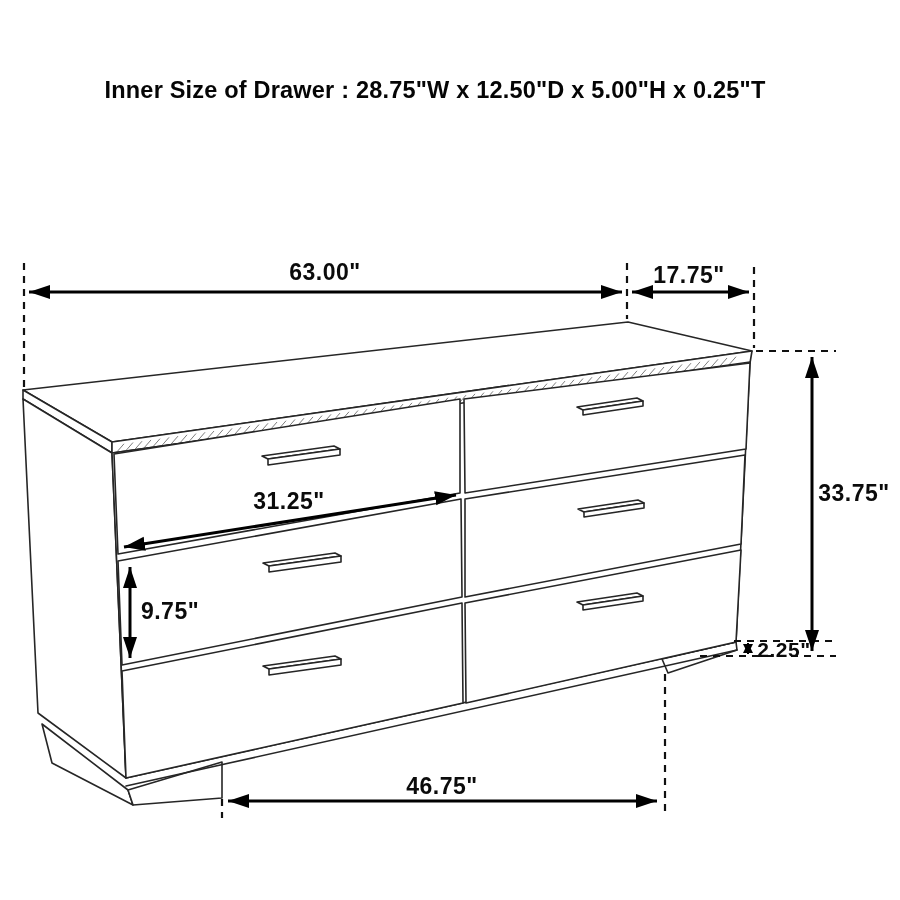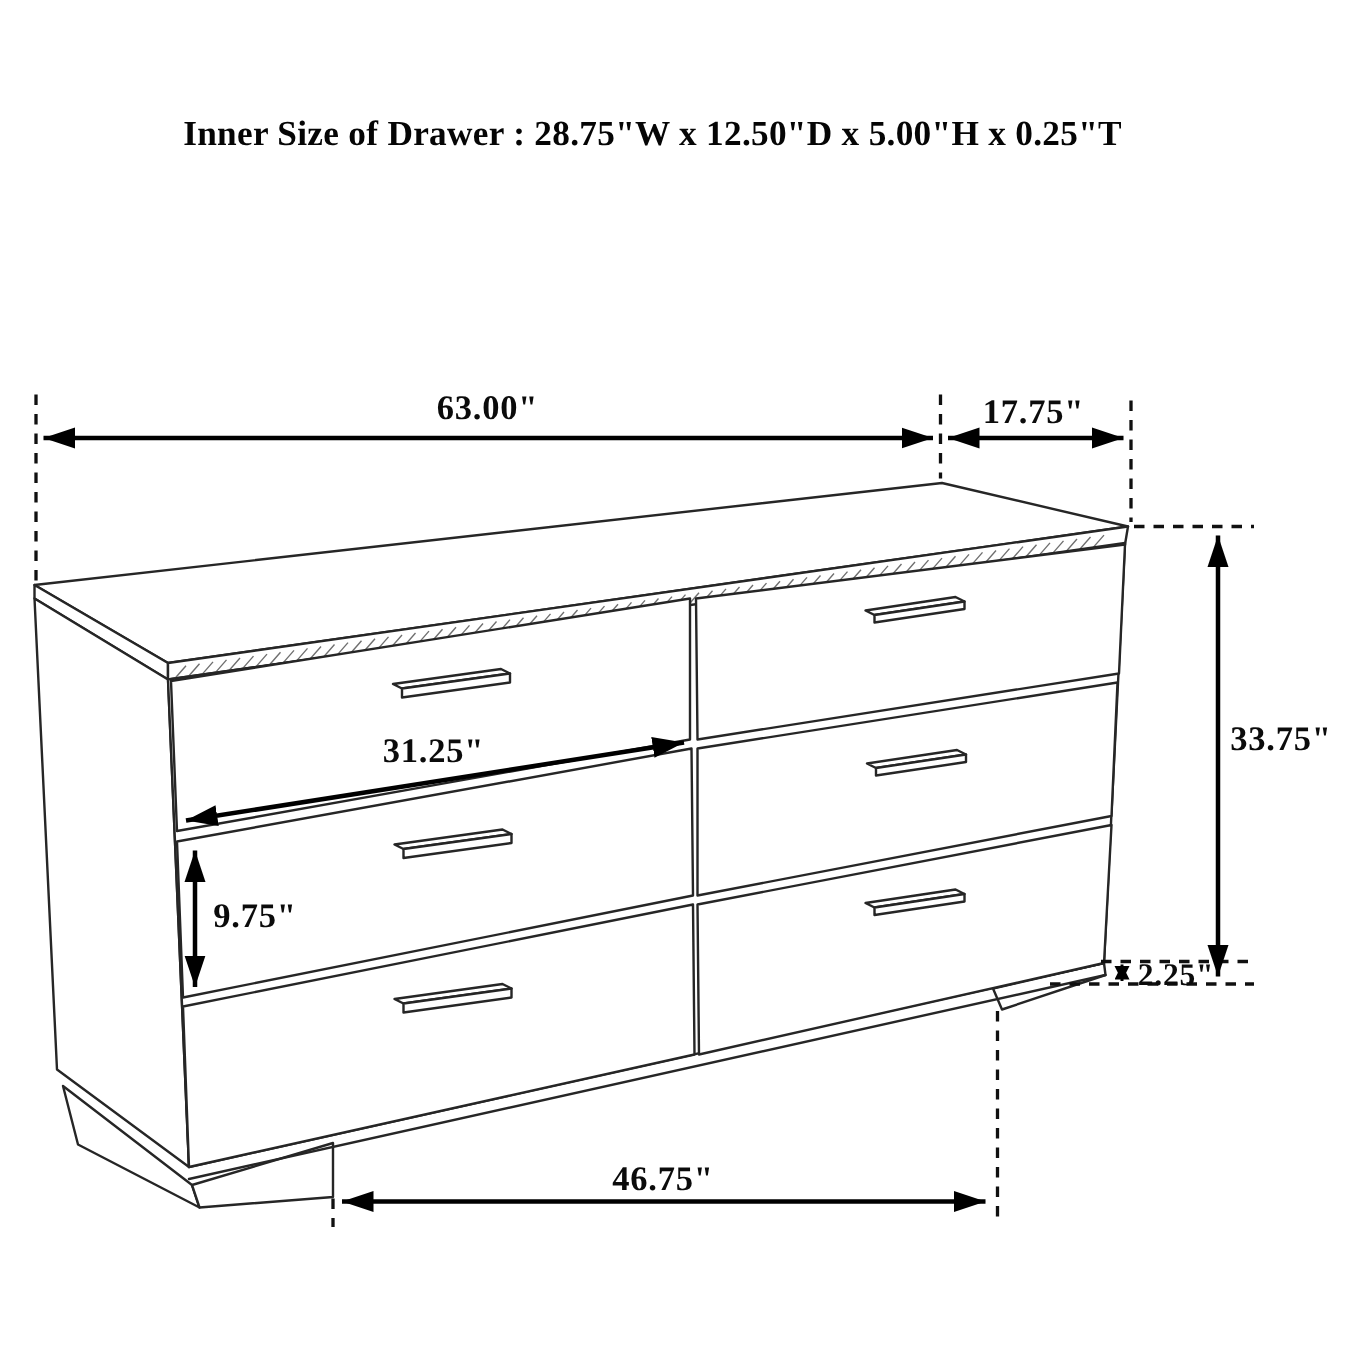--- a/index.html
+++ b/index.html
@@ -1,18 +1,18 @@
 <!DOCTYPE html>
 <html><head>
 <meta charset="utf-8">
 <style>
   html,body{margin:0;padding:0;background:#fff;}
   #stage{
     position:relative;width:900px;height:900px;background:#fff;overflow:hidden;
-    font-family:Liberation Serif, serif;
+    font-family:Liberation Sans, sans-serif;
   }
   #drawing{position:absolute;left:0;top:0;}
   .dim-label{
     position:absolute;transform:translate(-50%,-50%);
     font-weight:bold;color:#0b0b0b;font-size:23px;letter-spacing:0.5px;
     white-space:nowrap;
   }
   .title{
     position:absolute;transform:translate(-50%,-50%);
     font-weight:bold;color:#050505;font-size:23.5px;letter-spacing:0.2px;

